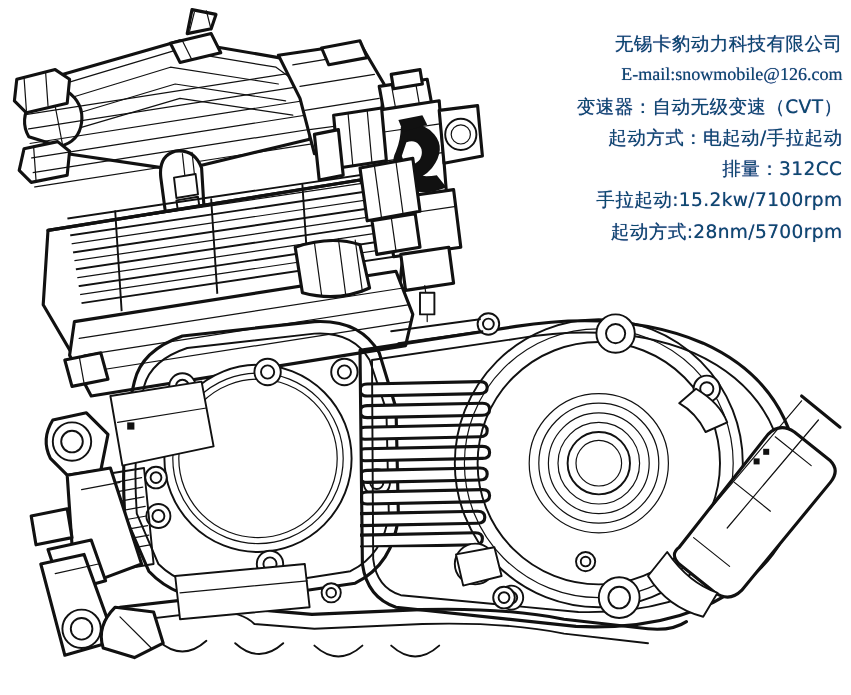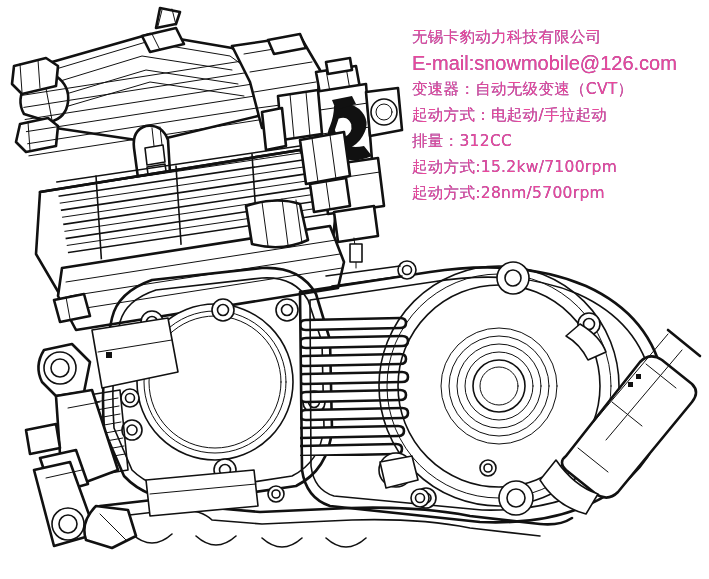--- a/index.html
+++ b/index.html
@@ -10,32 +10,33 @@
   }
   #canvas{position:absolute;left:0;top:0;width:709px;height:579px;}
   #drawing{position:absolute;left:0;top:0;width:709px;height:579px;}
 
   
   #spec-block{
     position:absolute;left:412px;top:24px;width:290px;
     display:flex;flex-direction:column;
   }
   .spec-line{
-    color:#ec4899;
+    color:#0c4a6e;
     font-family:"DejaVu Sans", sans-serif;
     font-size:15.5px;
     line-height:26px;
     height:26px;
     white-space:nowrap;
     letter-spacing:0.3px;
     text-shadow:0 0 0.6px #5b4fa8;
+    text-align:right;
   }
   .spec-line.mono{
-    font-family:Liberation Sans, sans-serif;
-    font-size:20px;
+    font-family:Liberation Serif, serif;
+    font-size:15px;
     letter-spacing:0px;
   }
 </style>
 </head>
 <body>
 
 <div id="canvas">
 
   <svg id="drawing" viewBox="0 0 709 579" xmlns="http://www.w3.org/2000/svg">
     <defs>
@@ -398,17 +399,17 @@
     </g>
 
   </svg>
 
   <div id="spec-block">
     <div class="spec-line">无锡卡豹动力科技有限公司</div>
     <div class="spec-line mono">E-mail:snowmobile@126.com</div>
     <div class="spec-line">变速器：自动无级变速（CVT）</div>
     <div class="spec-line">起动方式：电起动/手拉起动</div>
     <div class="spec-line">排量：312CC</div>
-    <div class="spec-line">起动方式:15.2kw/7100rpm</div>
+    <div class="spec-line">手拉起动:15.2kw/7100rpm</div>
     <div class="spec-line">起动方式:28nm/5700rpm</div>
   </div>
 
 </div>
 
 </body></html>

